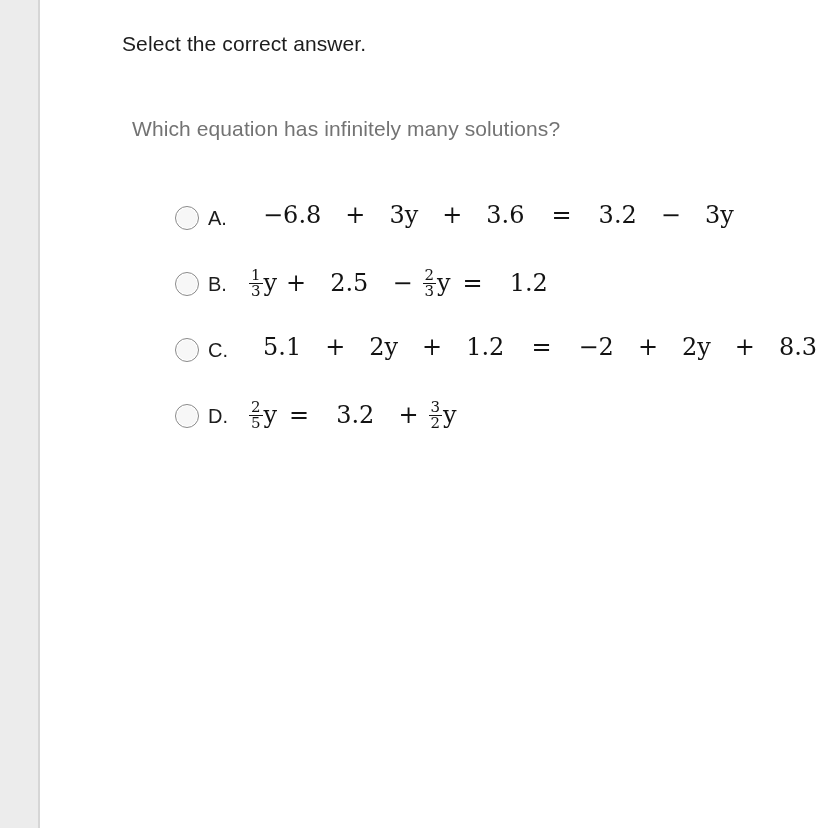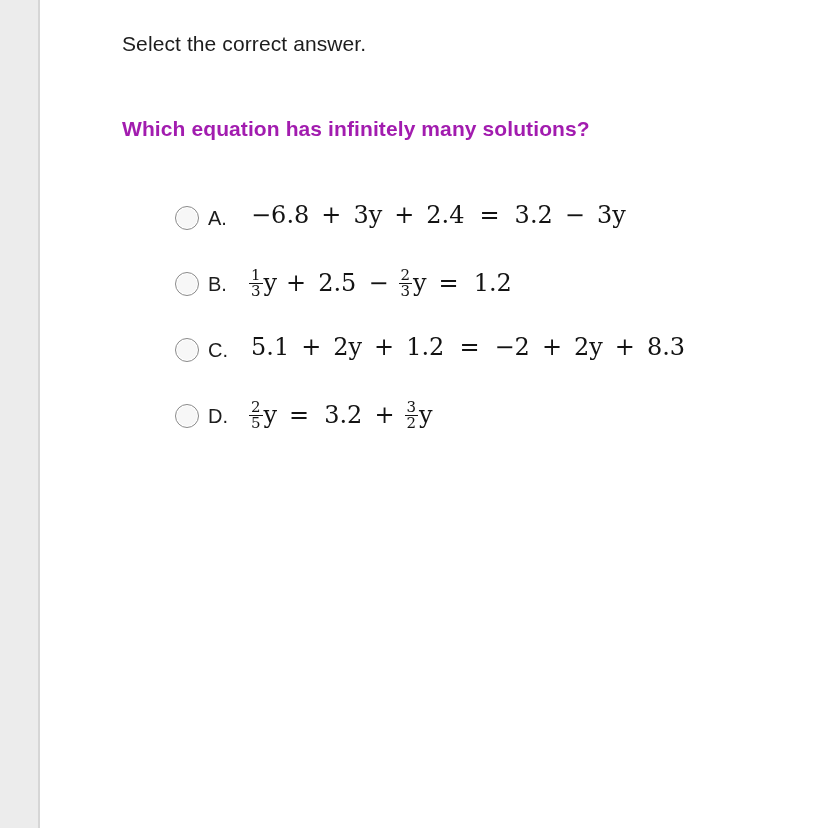--- a/index.html
+++ b/index.html
@@ -40,26 +40,25 @@
   .instruction {
     position: absolute;
     left: 82px;
     top: 32px;
     font-size: 21px;
     color: #1d1d1d;
     letter-spacing: 0.1px;
   }
   .question {
     position: absolute;
-    left: 82px;
+    left: 92px;
     top: 117px;
     font-size: 21px;
-    color: #a21caf;
+    color: #737373;
     letter-spacing: 0.1px;
-    font-weight: bold;
   }
   .choices {
     position: absolute;
     left: 135px;
     top: 197px;
     width: 660px;
   }
   .choice {
     display: flex;
     align-items: flex-start;
@@ -88,21 +87,21 @@
   .expr {
     font-family: "DejaVu Serif", serif;
     font-size: 24px;
     color: #131313;
     margin-top: 4px;
     white-space: nowrap;
     display: flex;
     align-items: center;
   }
   .expr .tok {
-    margin: 0 3px;
+    margin: 0 15px;
     text-align: right;
   }
   .expr .op {
     margin: 0 9px;
   }
   .expr .eq {
     margin: 0 12px;
   }
   .frac {
     display: inline-flex;
@@ -144,21 +143,21 @@
     <div class="choices">
 
       <div class="choice">
         <div class="radio"></div>
         <div class="letter">A.</div>
         <div class="expr">
           <span class="tok">−6.8</span>
           <span class="op">+</span>
           <span class="tok var">3y</span>
           <span class="op">+</span>
-          <span class="tok">2.4</span>
+          <span class="tok">3.6</span>
           <span class="eq">=</span>
           <span class="tok">3.2</span>
           <span class="op">−</span>
           <span class="tok var">3y</span>
         </div>
       </div>
 
       <div class="choice">
         <div class="radio"></div>
         <div class="letter">B.</div>

